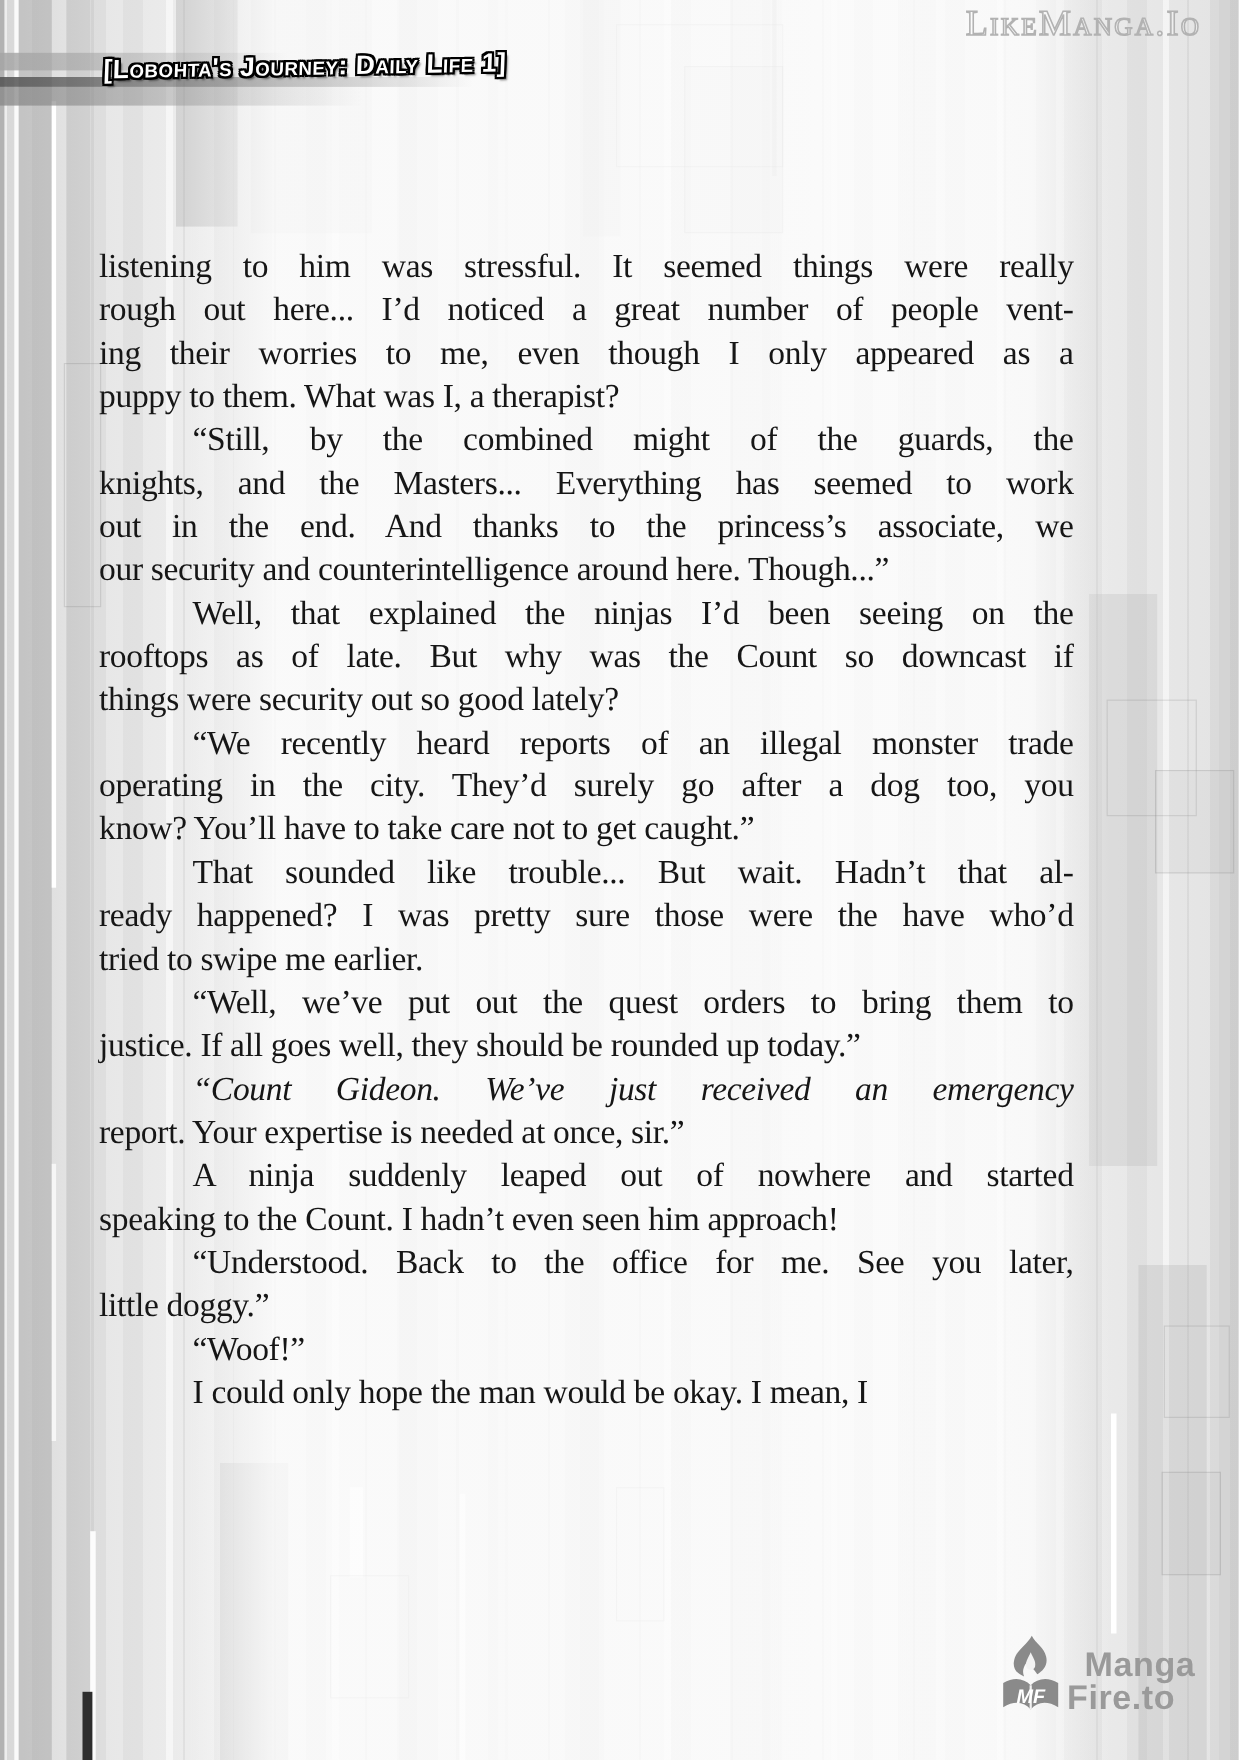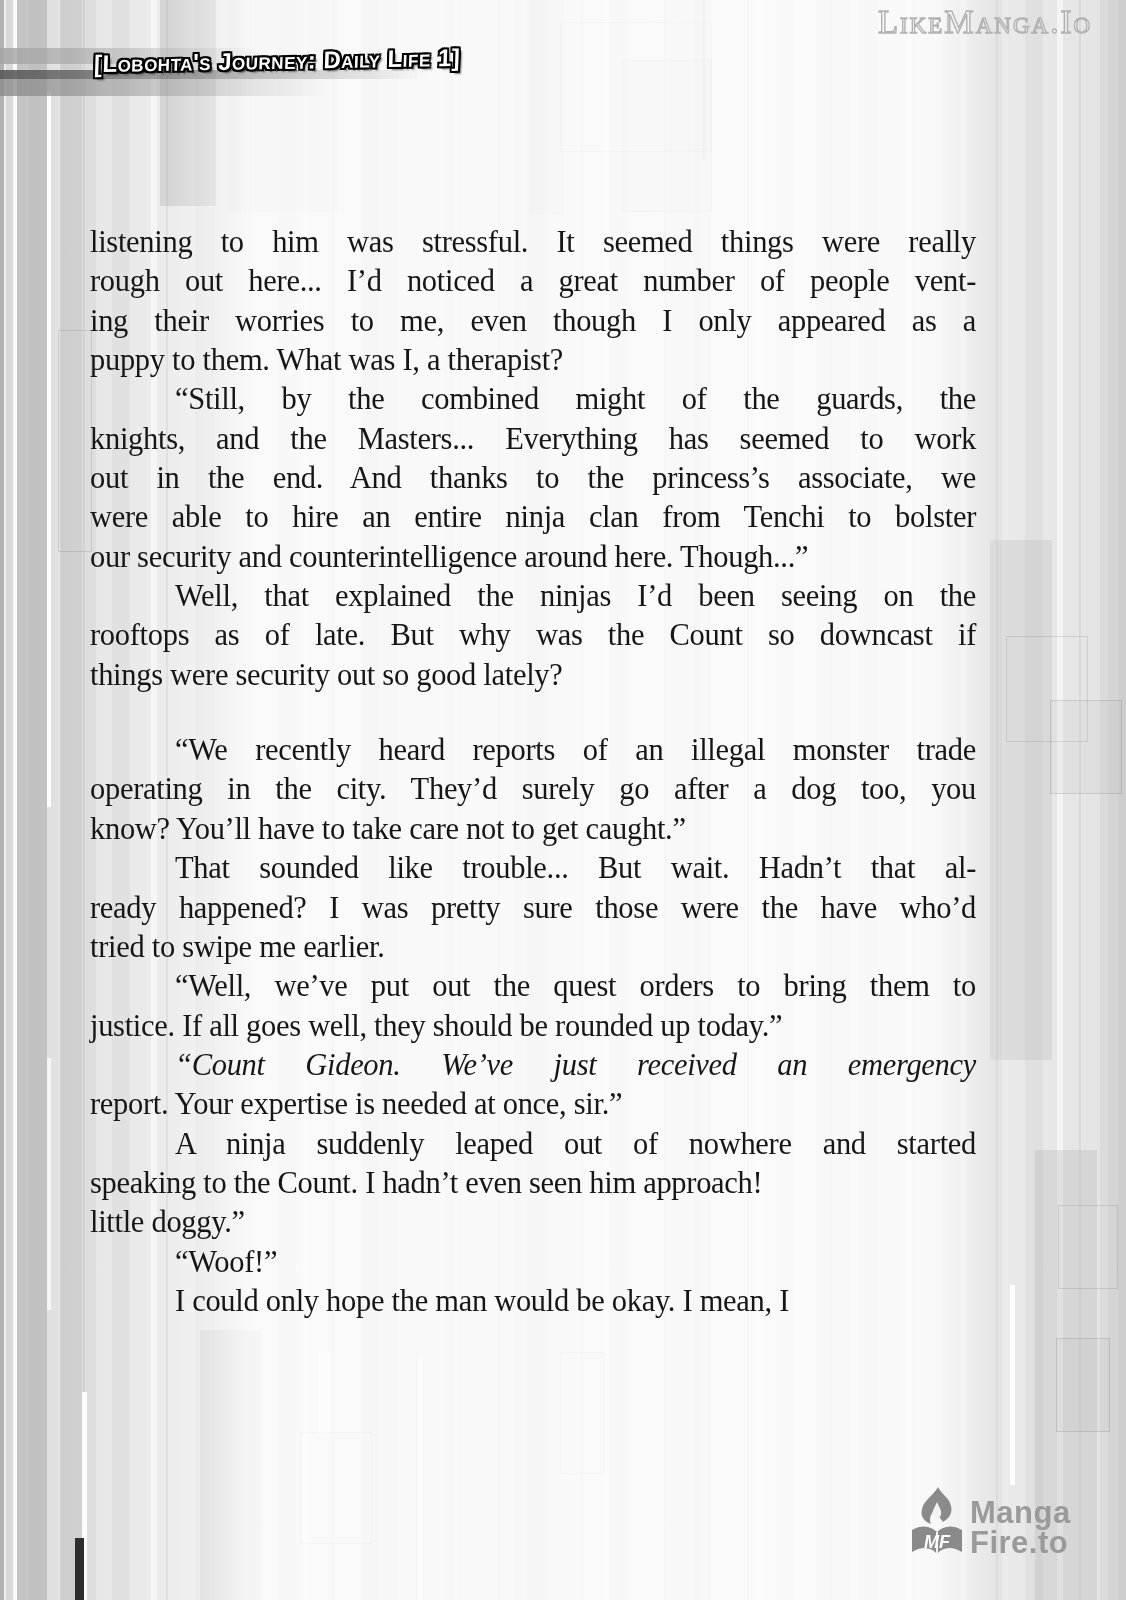--- a/index.html
+++ b/index.html
@@ -119,30 +119,29 @@
     <div class="para">
       <div class="line">listening to him was stressful. It seemed things were really</div>
       <div class="line">rough out here... I’d noticed a great number of people vent-</div>
       <div class="line">ing their worries to me, even though I only appeared as a</div>
       <div class="line last">puppy to them. What was I, a therapist?</div>
     </div>
     <div class="para">
       <div class="line" style="text-indent: 85px;">“Still, by the combined might of the guards, the</div>
       <div class="line">knights, and the Masters... Everything has seemed to work</div>
       <div class="line">out in the end. And thanks to the princess’s associate, we</div>
-      <div class="line">were able to hire an entire ninja clan from Tenchi to bolster</div>
       <div class="line last">our security and counterintelligence around here. Though...”</div>
     </div>
     <div class="para">
       <div class="line" style="text-indent: 85px;">Well, that explained the ninjas I’d been seeing on the</div>
       <div class="line">rooftops as of late. But why was the Count so downcast if</div>
       <div class="line last">things were security out so good lately?</div>
     </div>
     <div class="para">
-      <div class="line" style="text-indent: 85px; margin-top: 36px;">“We recently heard reports of an illegal monster trade</div>
+      <div class="line" style="text-indent: 85px;">“We recently heard reports of an illegal monster trade</div>
       <div class="line">operating in the city. They’d surely go after a dog too, you</div>
       <div class="line last">know? You’ll have to take care not to get caught.”</div>
     </div>
     <div class="para">
       <div class="line" style="text-indent: 85px;">That sounded like trouble... But wait. Hadn’t that al-</div>
       <div class="line">ready happened? I was pretty sure those were the have who’d</div>
       <div class="line last">tried to swipe me earlier.</div>
     </div>
     <div class="para">
       <div class="line" style="text-indent: 85px;">“Well, we’ve put out the quest orders to bring them to</div>
@@ -150,20 +149,21 @@
     </div>
     <div class="para">
       <div class="line" style="text-indent: 85px; font-style: italic;">“Count Gideon. We’ve just received an emergency</div>
       <div class="line last">report. Your expertise is needed at once, sir.”</div>
     </div>
     <div class="para">
       <div class="line" style="text-indent: 85px;">A ninja suddenly leaped out of nowhere and started</div>
       <div class="line last">speaking to the Count. I hadn’t even seen him approach!</div>
     </div>
     <div class="para">
+      <div class="line" style="text-indent: 85px;">“Understood. Back to the office for me. See you later,</div>
       <div class="line last">little doggy.”</div>
     </div>
     <div class="para">
       <div class="line last" style="text-indent: 85px;">“Woof!”</div>
     </div>
     <div class="para">
       <div class="line last" style="text-indent: 85px;">I could only hope the man would be okay. I mean, I</div>
     </div>
   </div>
 
@@ -171,16 +171,16 @@
   <span style="display:inline-block;">
     <svg width="58" height="80" viewBox="0 0 58 80" xmlns="http://www.w3.org/2000/svg">
       <path d="M30 1 C25 10 16 14 14 23 C12 31 17 36 23 38 C20 31 25 26 28 21 C27 28 32 31 35 36 C40 33 45 28 43 20 C41 11 34 9 30 1 Z" fill="#8a8a8a"></path>
       <path d="M29 16 C27 21 24 24 25 29 C26 33 32 33 33 29 C34 24 31 21 29 16 Z" fill="#f2f2f2"></path>
       <path d="M4 44 C14 38 23 40 29 46 C35 40 44 38 54 44 L54 66 C44 60 35 61 29 68 C23 61 14 60 4 66 Z" fill="#8a8a8a"></path>
       <path d="M29 46 L29 68" stroke="#f2f2f2" stroke-width="2"></path>
       <text x="29" y="62" text-anchor="middle" font-family="Liberation Sans, sans-serif" font-style="italic" font-weight="bold" font-size="18" fill="#ffffff">MF</text>
     </svg>
   </span>
   <span class="mf-logo-text">
-    <span style="display:block;">Manga</span>
+    <span style="display:block;margin-left:16px;">Manga</span>
     <span style="display:block;">Fire.to</span>
   </span>
 </div>
 
 </body></html>

